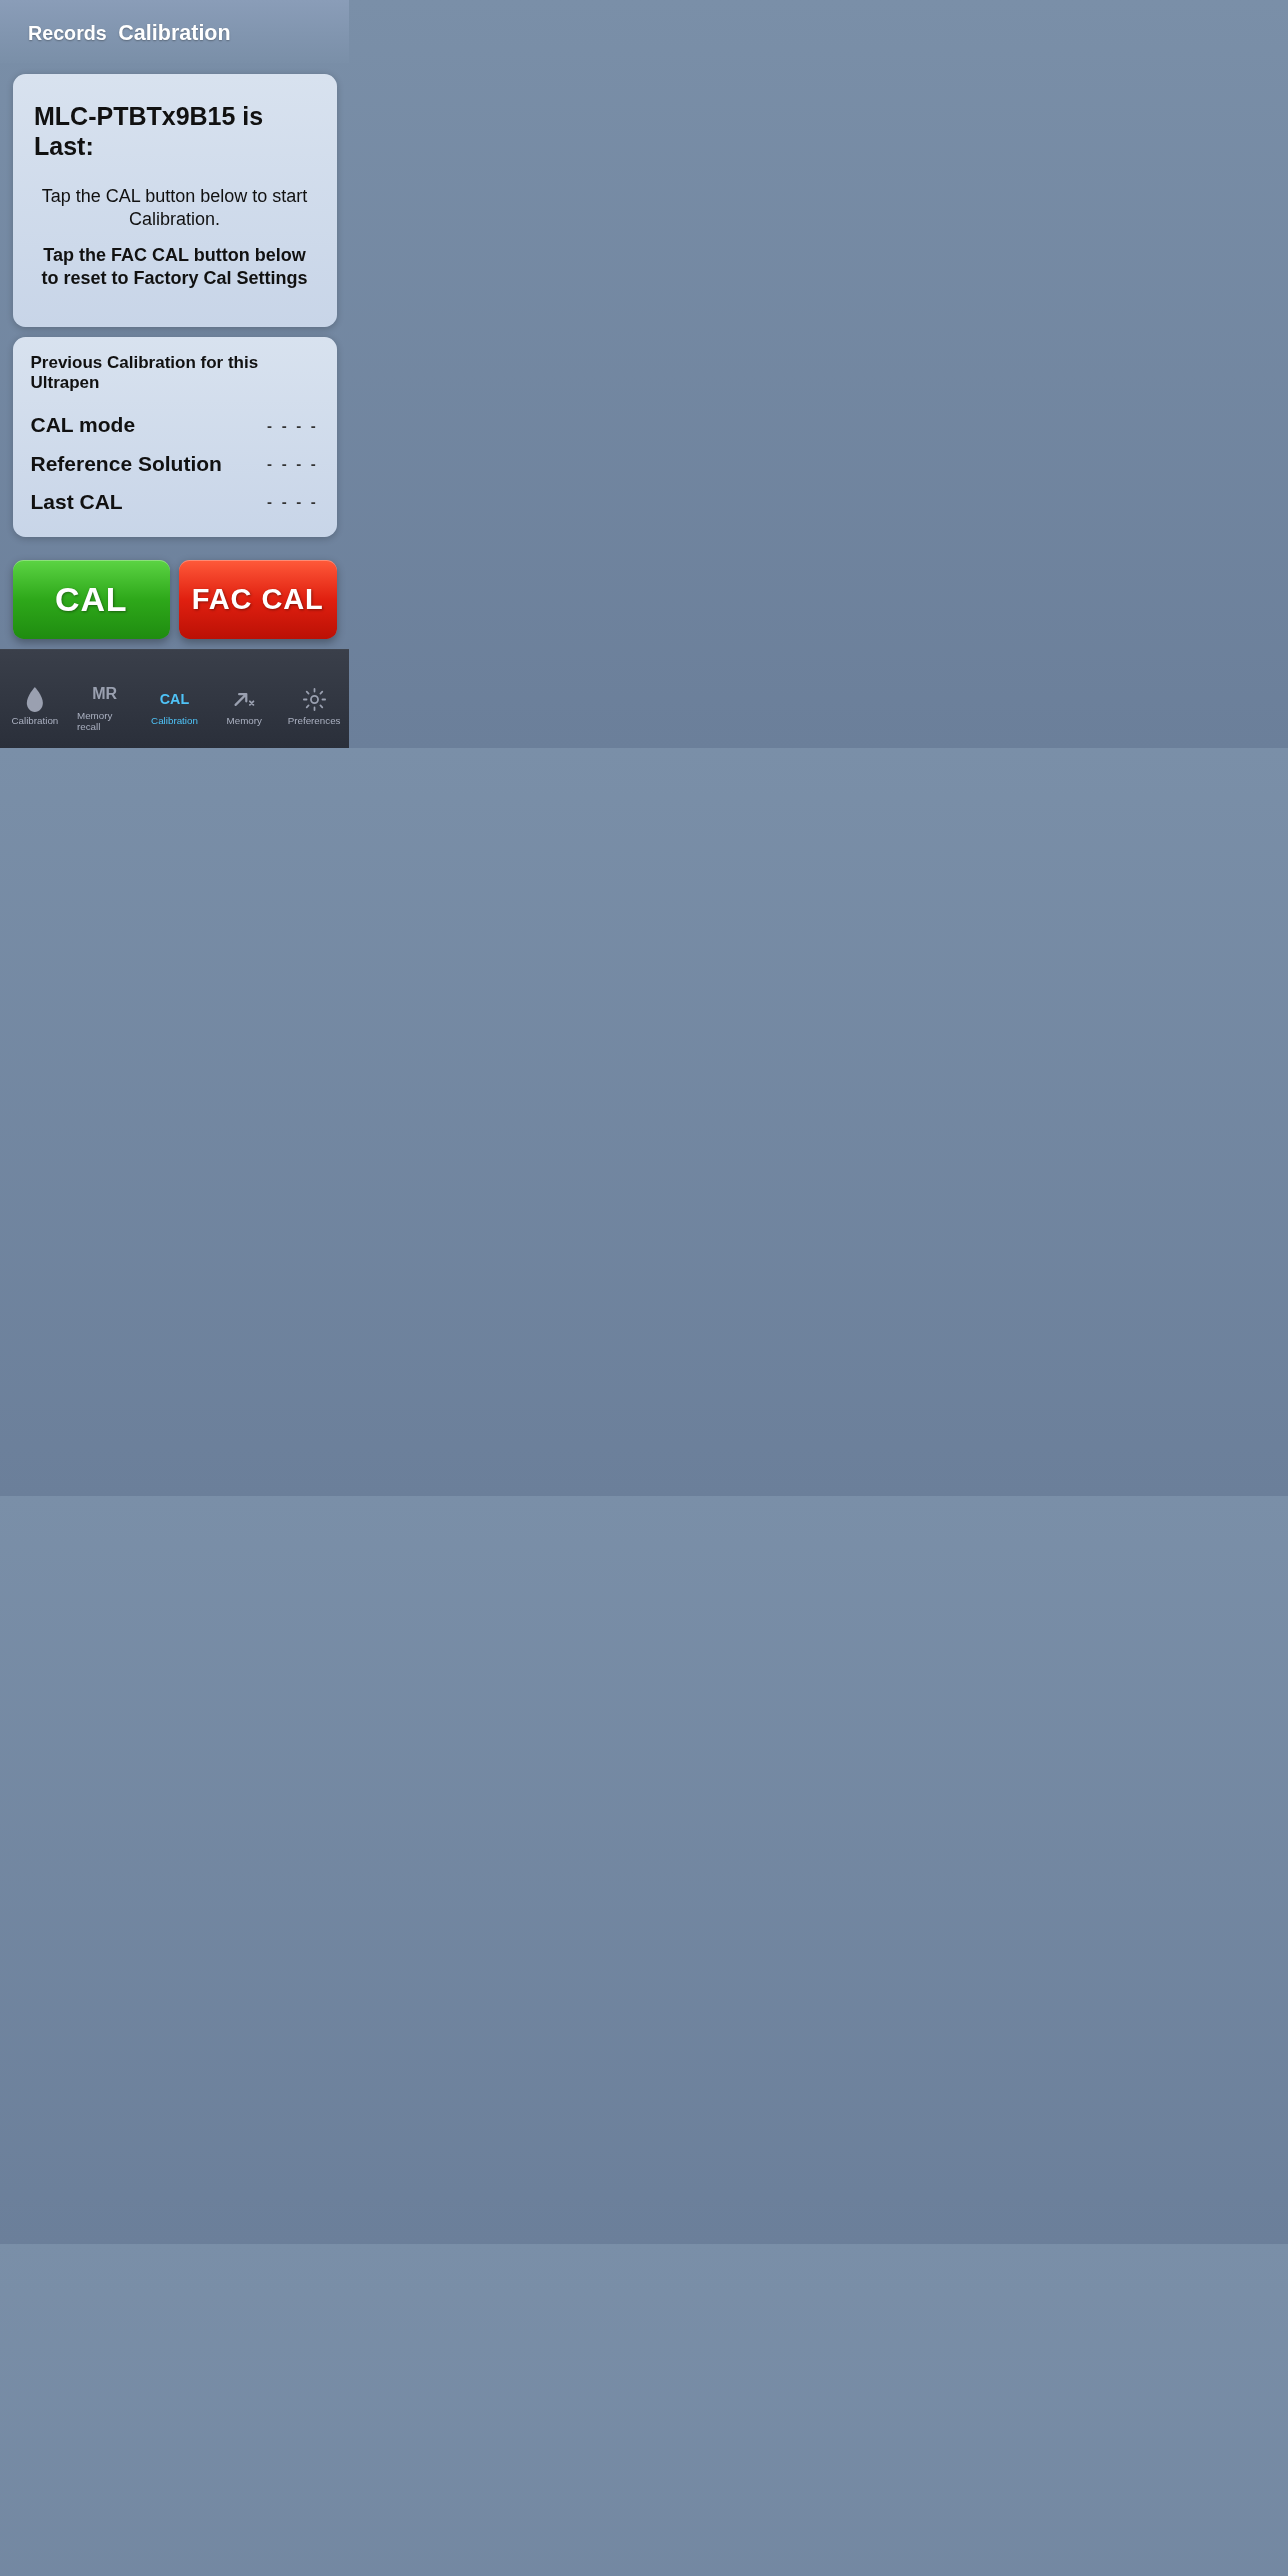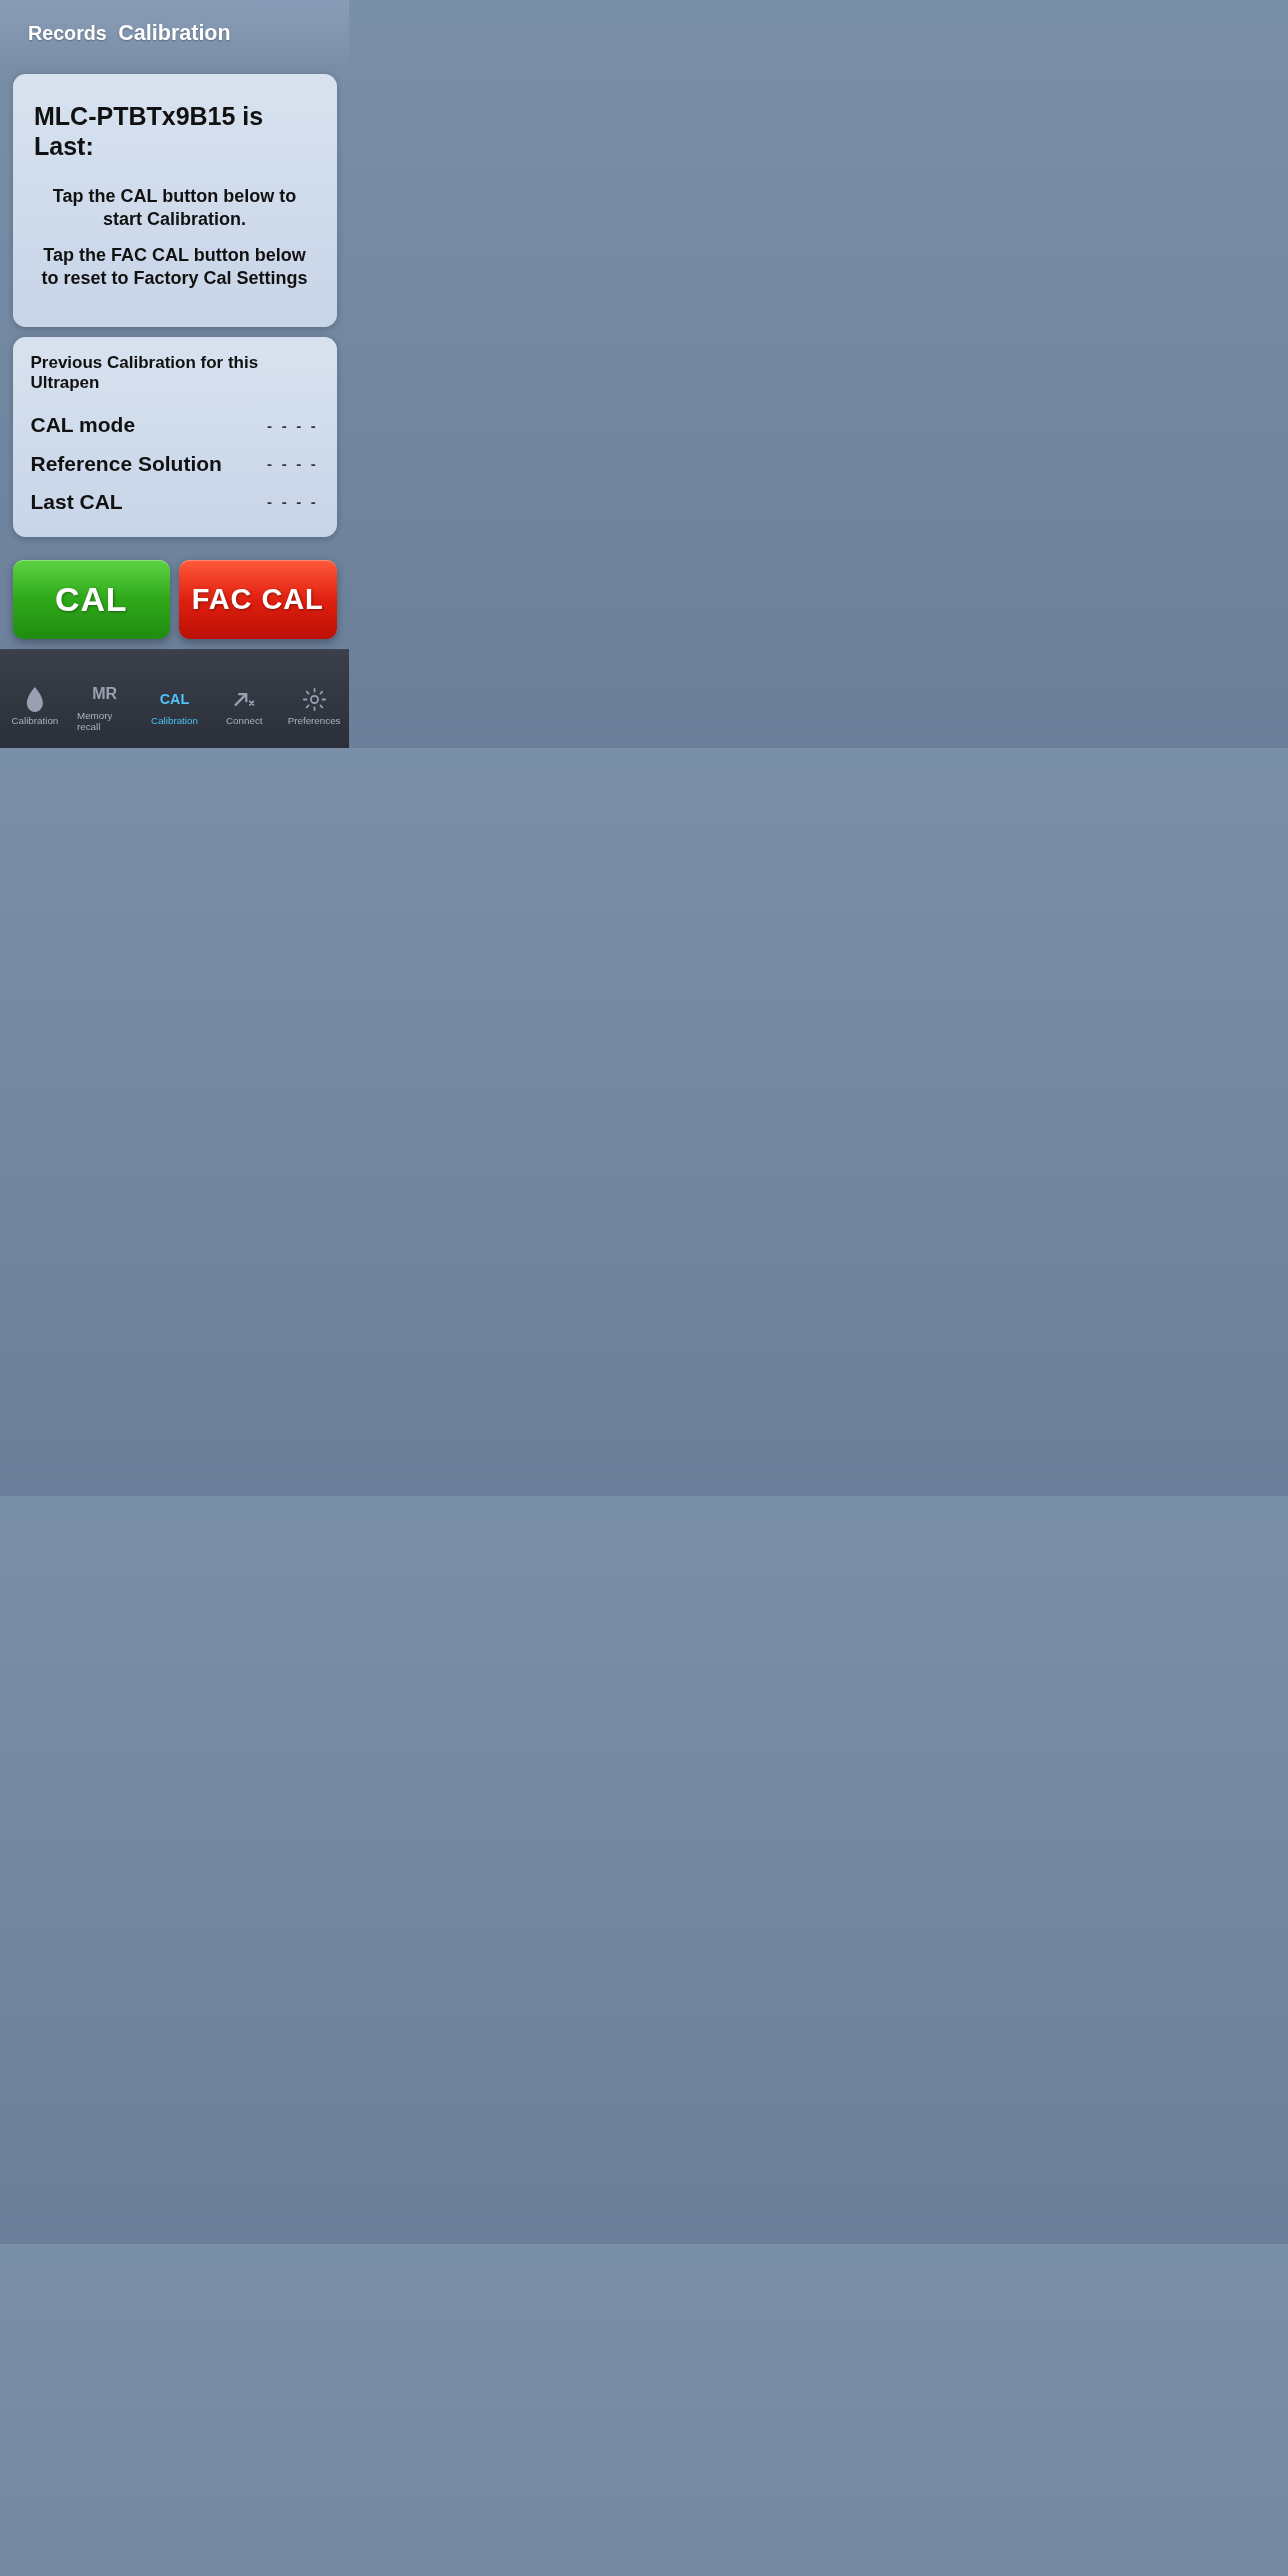--- a/index.html
+++ b/index.html
@@ -64,21 +64,21 @@
     .ready-title {
       font-size: 25px;
       font-weight: bold;
       color: #111;
       margin-bottom: 16px;
       line-height: 1.2;
     }
 
     .ready-instruction {
       font-size: 18px;
-      font-weight: bold;
+      font-weight: normal;
       color: #111;
       margin-bottom: 12.5px;
       text-align: center;
       line-height: 1.3;
       margin-top: 24px;
     }
 
     .ready-instruction-2 {
       font-size: 18px;
       font-weight: bold;
@@ -278,21 +278,21 @@
     <span class="nav-label active">Calibration</span>
   </div>
 
   <div class="nav-item">
     <div class="nav-icon">
       <svg width="25" height="25" viewBox="0 0 28 28" fill="none">
         <path d="M4 20 L16 8 M16 8 L8 8 M16 8 L16 16" stroke="#9aa0b0" stroke-width="2.5" stroke-linecap="round" stroke-linejoin="round"></path>
         <path d="M20 16 L24 20 M20 20 L24 16" stroke="#9aa0b0" stroke-width="2" stroke-linecap="round"></path>
       </svg>
     </div>
-    <span class="nav-label">Connect</span>
+    <span class="nav-label">Memory</span>
   </div>
 
   <div class="nav-item">
     <div class="nav-icon">
       <svg width="23" height="23" viewBox="0 0 26 26" fill="none">
         <circle cx="13" cy="13" r="4" stroke="#9aa0b0" stroke-width="2"></circle>
         <path d="M13 1 L13 4 M13 22 L13 25 M1 13 L4 13 M22 13 L25 13 M4.2 4.2 L6.3 6.3 M19.7 19.7 L21.8 21.8 M21.8 4.2 L19.7 6.3 M6.3 19.7 L4.2 21.8" stroke="#9aa0b0" stroke-width="2" stroke-linecap="round"></path>
       </svg>
     </div>
     <span class="nav-label">Preferences</span>

